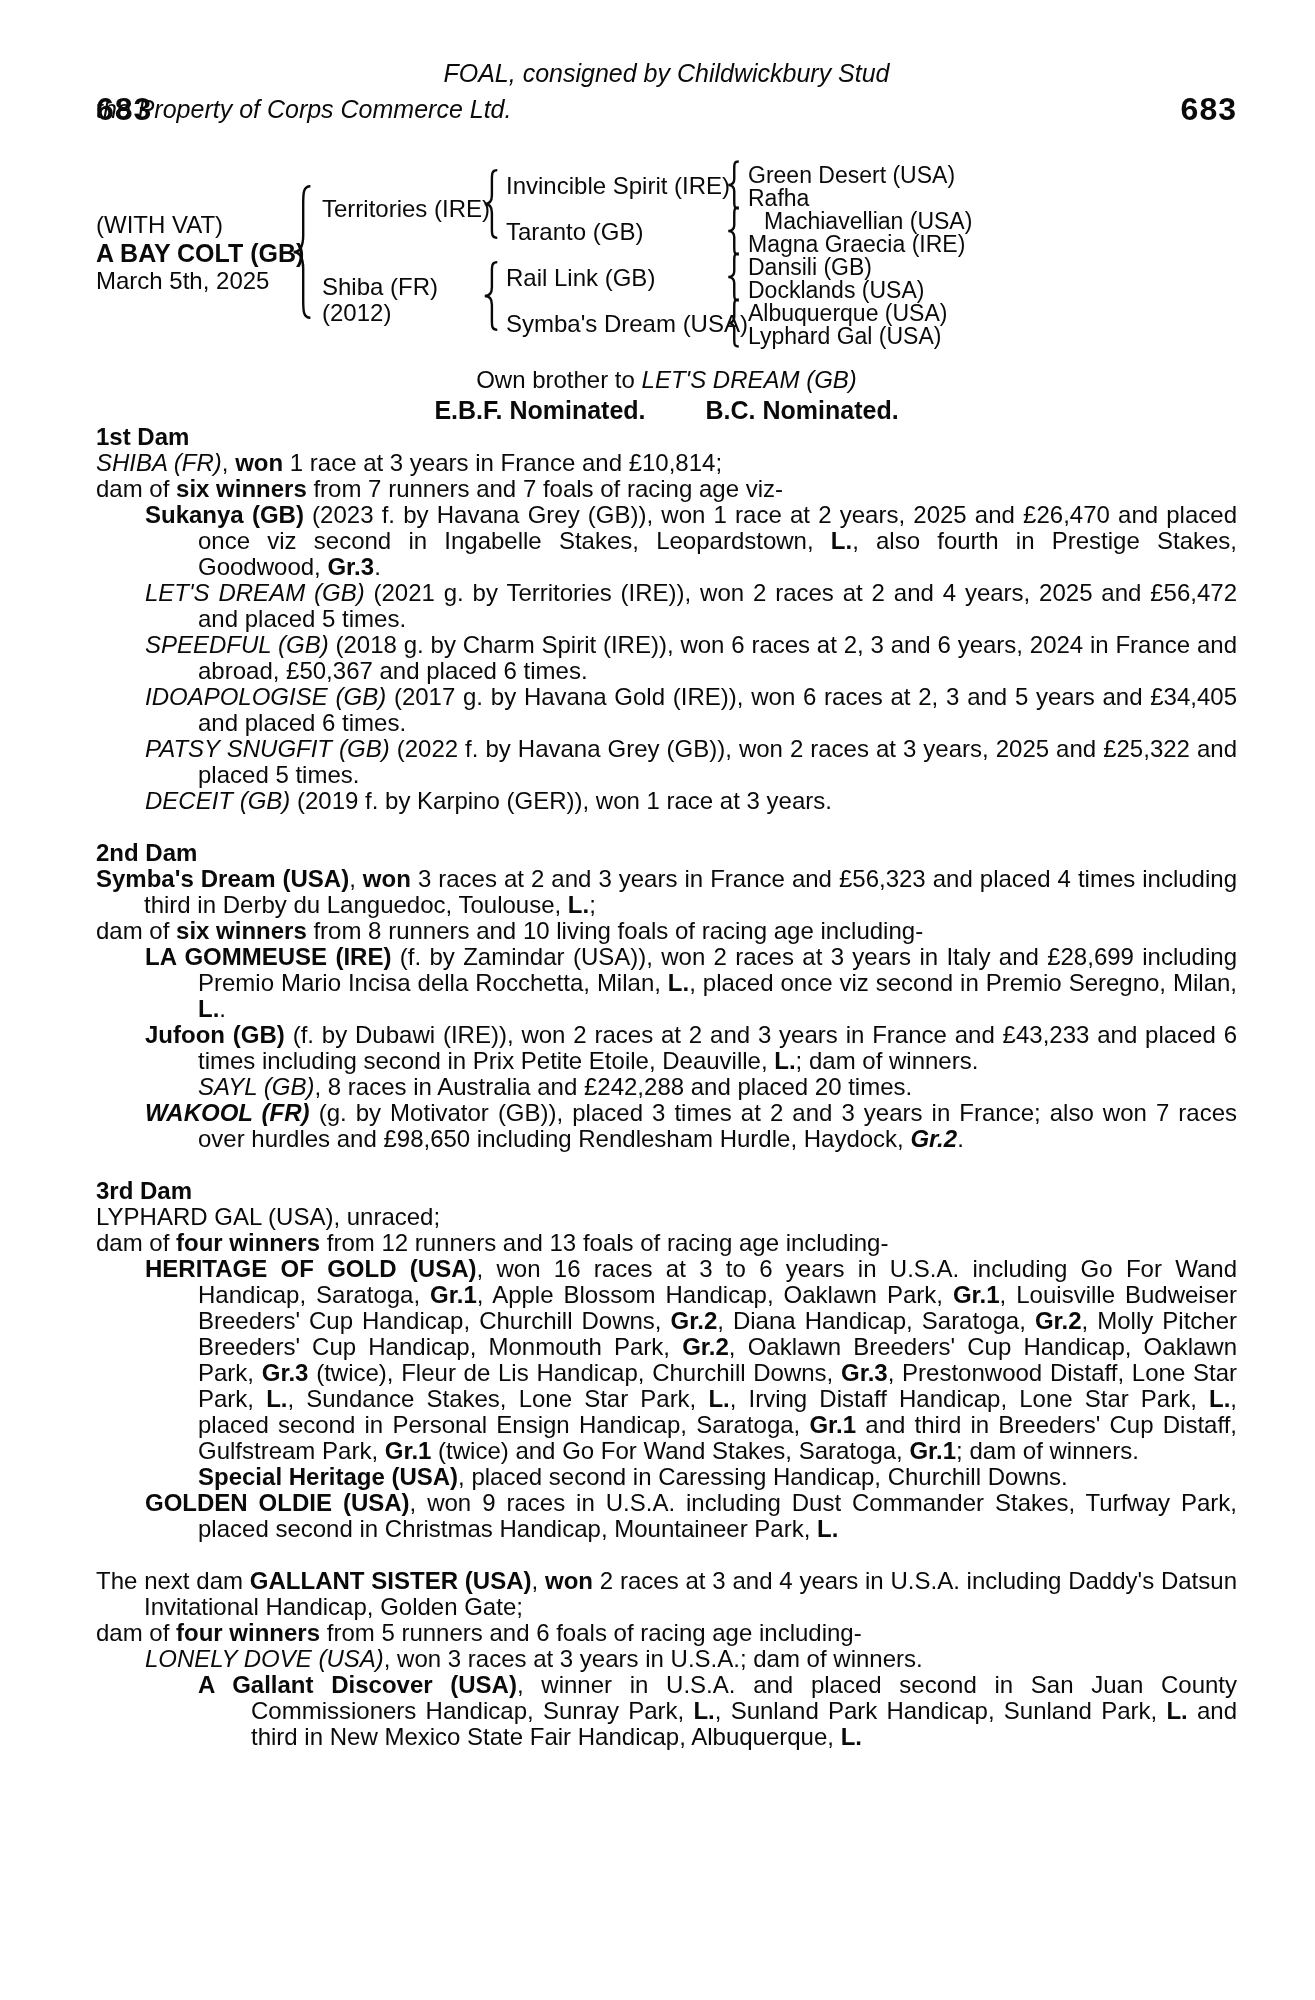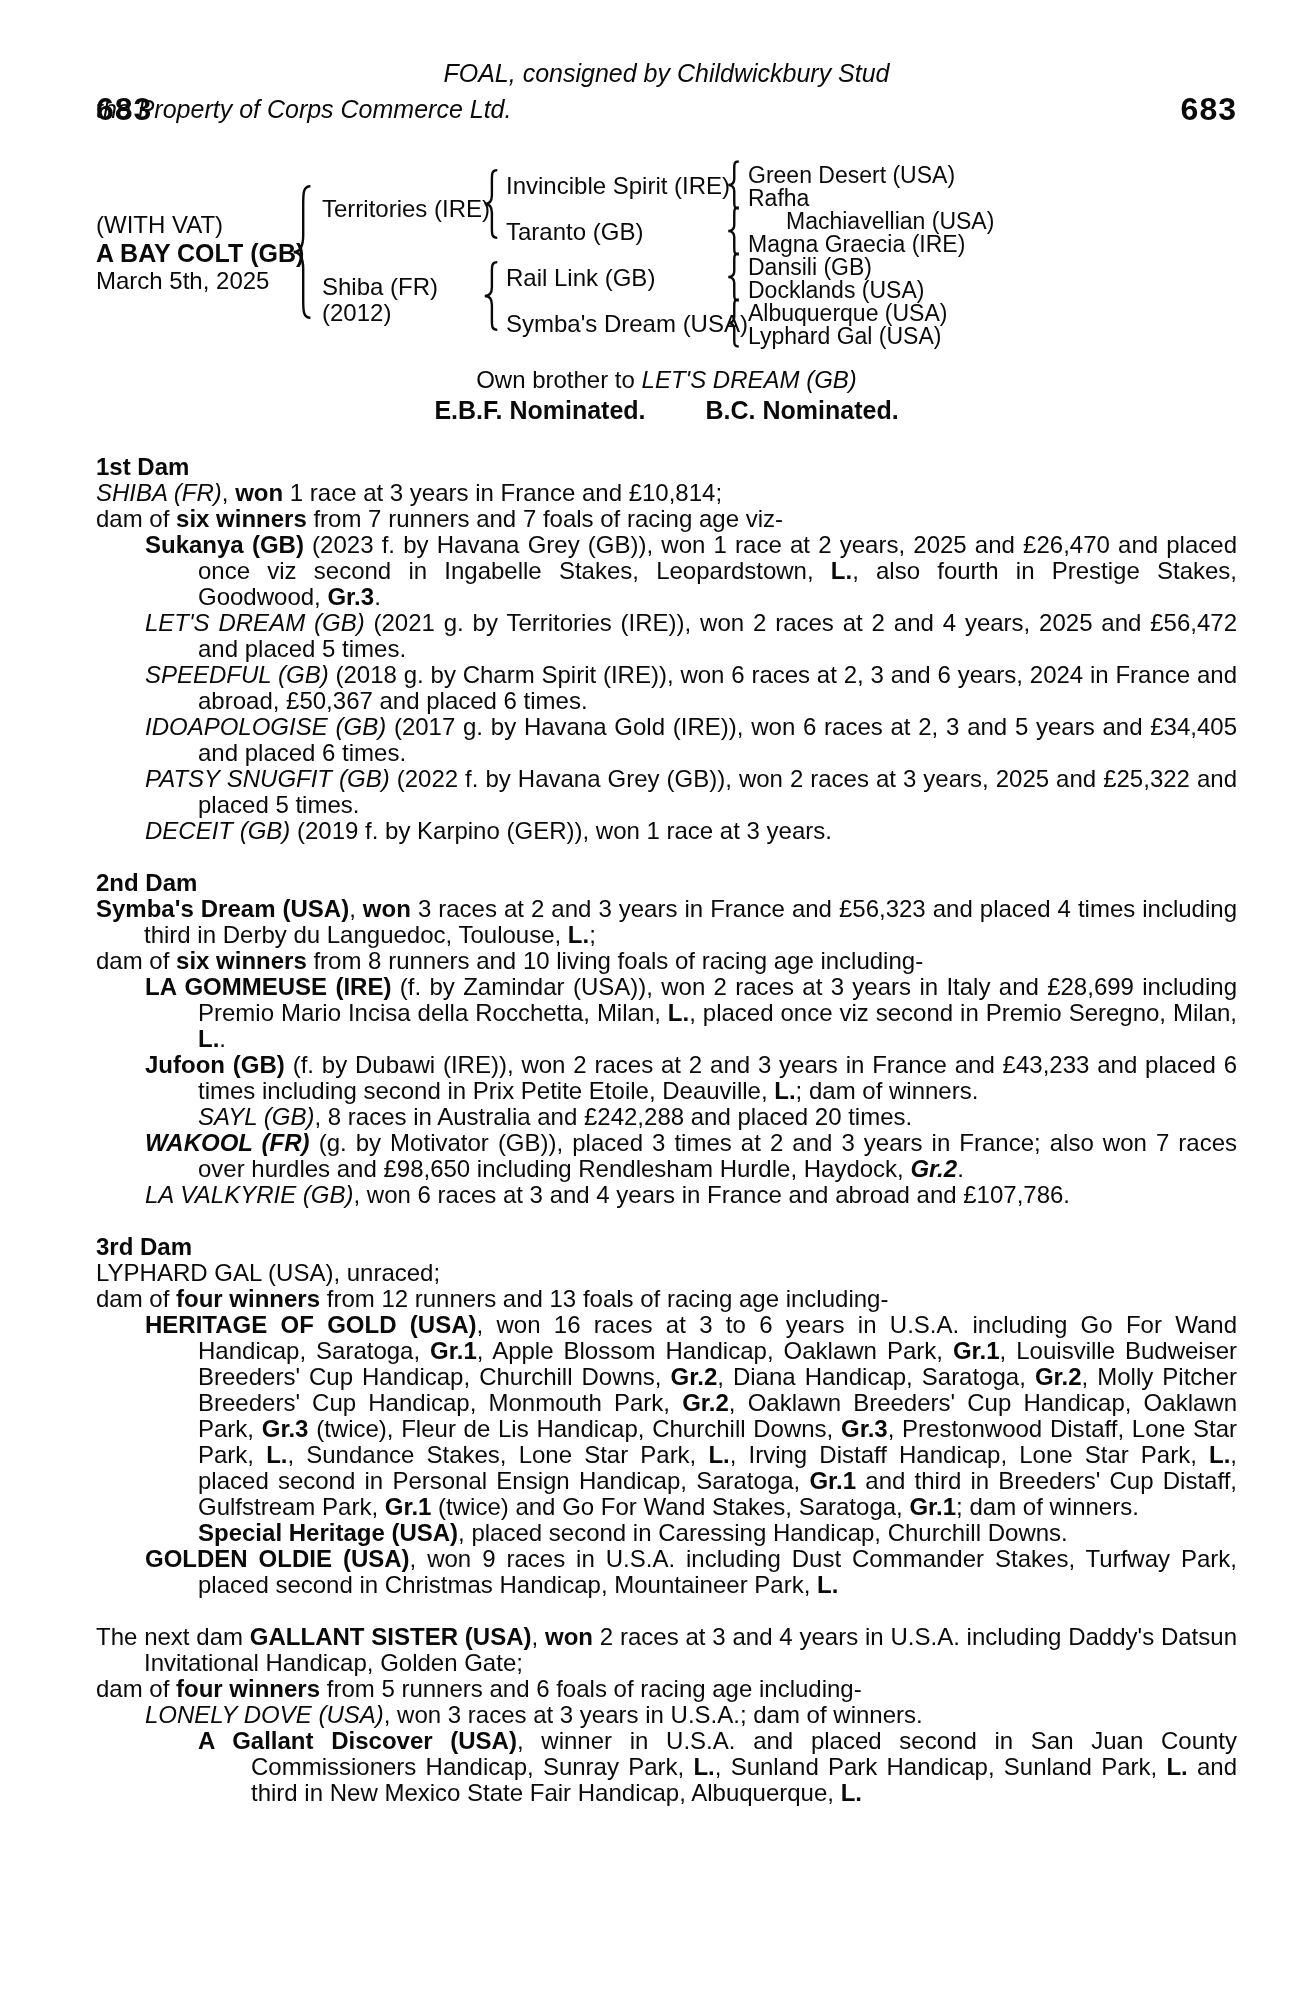--- a/index.html
+++ b/index.html
@@ -22,21 +22,21 @@
   .pedigree{position:relative;height:212px;margin-top:14px;}
   .ped-item{position:absolute;white-space:nowrap;}
   .subject-name{font-weight:bold;font-size:25px;}
   .gen3-item{font-size:23px;}
   .brace{position:absolute;}
   .brace path{stroke:#0a0a0a;stroke-width:2.4;fill:none;vector-effect:non-scaling-stroke;}
   .own-brother{text-align:center;margin-top:2px;line-height:27px;}
   .nominated{text-align:center;font-weight:bold;font-size:25px;line-height:28px;margin-top:3px;}
   .nominated span{display:inline-block;margin:0 30px;}
   
-  #sections{margin-top:30px;}
+  #sections{}
   .section + .section{margin-top:26px;}
   .sec-heading{font-weight:bold;line-height:26px;}
   .para{text-align:justify;line-height:26px;}
   .para.lvl0{padding-left:48px;text-indent:-48px;}
   .para.lvl1{padding-left:102px;text-indent:-53px;}
   .para.lvl2{padding-left:155px;text-indent:-53px;}
 </style>
 </head>
 <body>
 
@@ -85,21 +85,21 @@
       </svg>
     <svg class="brace" style="left:630px;top:100px;width:15px;height:50px;" viewBox="0 0 20 100" preserveAspectRatio="none">
         <path d="M17 3 C11 3 11 8 11 16 L11 38 C11 46 8 50 3 50 C8 50 11 54 11 62 L11 84 C11 92 11 97 17 97"></path>
       </svg>
     <svg class="brace" style="left:630px;top:146px;width:15px;height:50px;" viewBox="0 0 20 100" preserveAspectRatio="none">
         <path d="M17 3 C11 3 11 8 11 16 L11 38 C11 46 8 50 3 50 C8 50 11 54 11 62 L11 84 C11 92 11 97 17 97"></path>
       </svg>
 
     <div class="ped-item gen3-item" style="left:652px;top:10px;">Green Desert (USA)</div>
     <div class="ped-item gen3-item" style="left:652px;top:33px;">Rafha</div>
-    <div class="ped-item gen3-item" style="left:690px;top:56px;">Machiavellian (USA)</div>
+    <div class="ped-item gen3-item" style="left:668px;top:56px;">Machiavellian (USA)</div>
     <div class="ped-item gen3-item" style="left:652px;top:79px;">Magna Graecia (IRE)</div>
     <div class="ped-item gen3-item" style="left:652px;top:102px;">Dansili (GB)</div>
     <div class="ped-item gen3-item" style="left:652px;top:125px;">Docklands (USA)</div>
     <div class="ped-item gen3-item" style="left:652px;top:148px;">Albuquerque (USA)</div>
     <div class="ped-item gen3-item" style="left:652px;top:171px;">Lyphard Gal (USA)</div>
   </div>
 
   <div class="own-brother"><span>Own brother to </span><span class="i">LET'S DREAM (GB)</span></div>
 
   <div class="nominated">
@@ -119,21 +119,20 @@
         <div class="para lvl1"><span class="i">DECEIT (GB)</span><span> (2019 f. by Karpino (GER)), won 1 race at 3 years.</span></div>
       </div>
       <div class="section">
         <div class="sec-heading">2nd Dam</div>
         <div class="para lvl0"><span class="b">Symba's Dream (USA)</span><span>, </span><span class="b">won</span><span> 3 races at 2 and 3 years in France and £56,323 and placed 4 times including third in Derby du Languedoc, Toulouse, </span><span class="b">L.</span><span>;</span></div>
         <div class="para lvl0"><span>dam of </span><span class="b">six winners</span><span> from 8 runners and 10 living foals of racing age including-</span></div>
         <div class="para lvl1"><span class="b">LA GOMMEUSE (IRE)</span><span> (f. by Zamindar (USA)), won 2 races at 3 years in Italy and £28,699 including Premio Mario Incisa della Rocchetta, Milan, </span><span class="b">L.</span><span>, placed once viz second in Premio Seregno, Milan, </span><span class="b">L.</span><span>.</span></div>
         <div class="para lvl1"><span class="b">Jufoon (GB)</span><span> (f. by Dubawi (IRE)), won 2 races at 2 and 3 years in France and £43,233 and placed 6 times including second in Prix Petite Etoile, Deauville, </span><span class="b">L.</span><span>; dam of winners.</span></div>
         <div class="para lvl2"><span class="i">SAYL (GB)</span><span>, 8 races in Australia and £242,288 and placed 20 times.</span></div>
         <div class="para lvl1"><span class="b i">WAKOOL (FR)</span><span> (g. by Motivator (GB)), placed 3 times at 2 and 3 years in France; also won 7 races over hurdles and £98,650 including Rendlesham Hurdle, Haydock, </span><span class="b i">Gr.2</span><span>.</span></div>
-        <div class="para lvl1"><span class="i">LA VALKYRIE (GB)</span><span>, won 6 races at 3 and 4 years in France and abroad and £107,786.</span></div>
       </div>
       <div class="section">
         <div class="sec-heading">3rd Dam</div>
         <div class="para lvl0"><span>LYPHARD GAL (USA), unraced;</span></div>
         <div class="para lvl0"><span>dam of </span><span class="b">four winners</span><span> from 12 runners and 13 foals of racing age including-</span></div>
         <div class="para lvl1"><span class="b">HERITAGE OF GOLD (USA)</span><span>, won 16 races at 3 to 6 years in U.S.A. including Go For Wand Handicap, Saratoga, </span><span class="b">Gr.1</span><span>, Apple Blossom Handicap, Oaklawn Park, </span><span class="b">Gr.1</span><span>, Louisville Budweiser Breeders' Cup Handicap, Churchill Downs, </span><span class="b">Gr.2</span><span>, Diana Handicap, Saratoga, </span><span class="b">Gr.2</span><span>, Molly Pitcher Breeders' Cup Handicap, Monmouth Park, </span><span class="b">Gr.2</span><span>, Oaklawn Breeders' Cup Handicap, Oaklawn Park, </span><span class="b">Gr.3</span><span> (twice), Fleur de Lis Handicap, Churchill Downs, </span><span class="b">Gr.3</span><span>, Prestonwood Distaff, Lone Star Park, </span><span class="b">L.</span><span>, Sundance Stakes, Lone Star Park, </span><span class="b">L.</span><span>, Irving Distaff Handicap, Lone Star Park, </span><span class="b">L.</span><span>, placed second in Personal Ensign Handicap, Saratoga, </span><span class="b">Gr.1</span><span> and third in Breeders' Cup Distaff, Gulfstream Park, </span><span class="b">Gr.1</span><span> (twice) and Go For Wand Stakes, Saratoga, </span><span class="b">Gr.1</span><span>; dam of winners.</span></div>
         <div class="para lvl2"><span class="b">Special Heritage (USA)</span><span>, placed second in Caressing Handicap, Churchill Downs.</span></div>
         <div class="para lvl1"><span class="b">GOLDEN OLDIE (USA)</span><span>, won 9 races in U.S.A. including Dust Commander Stakes, Turfway Park, placed second in Christmas Handicap, Mountaineer Park, </span><span class="b">L.</span></div>
       </div>
       <div class="section">

